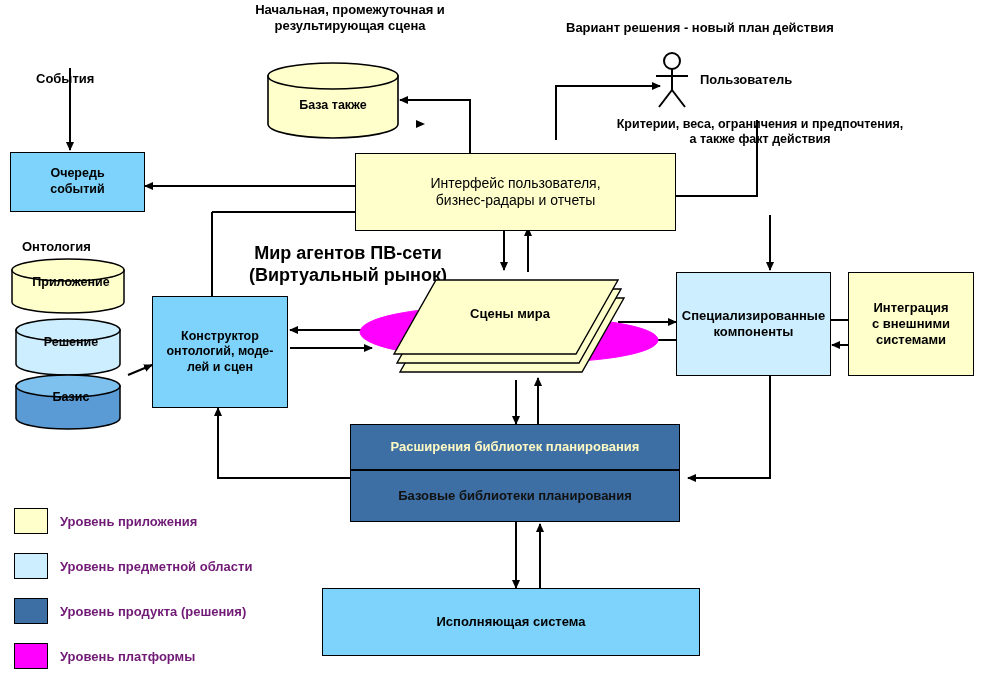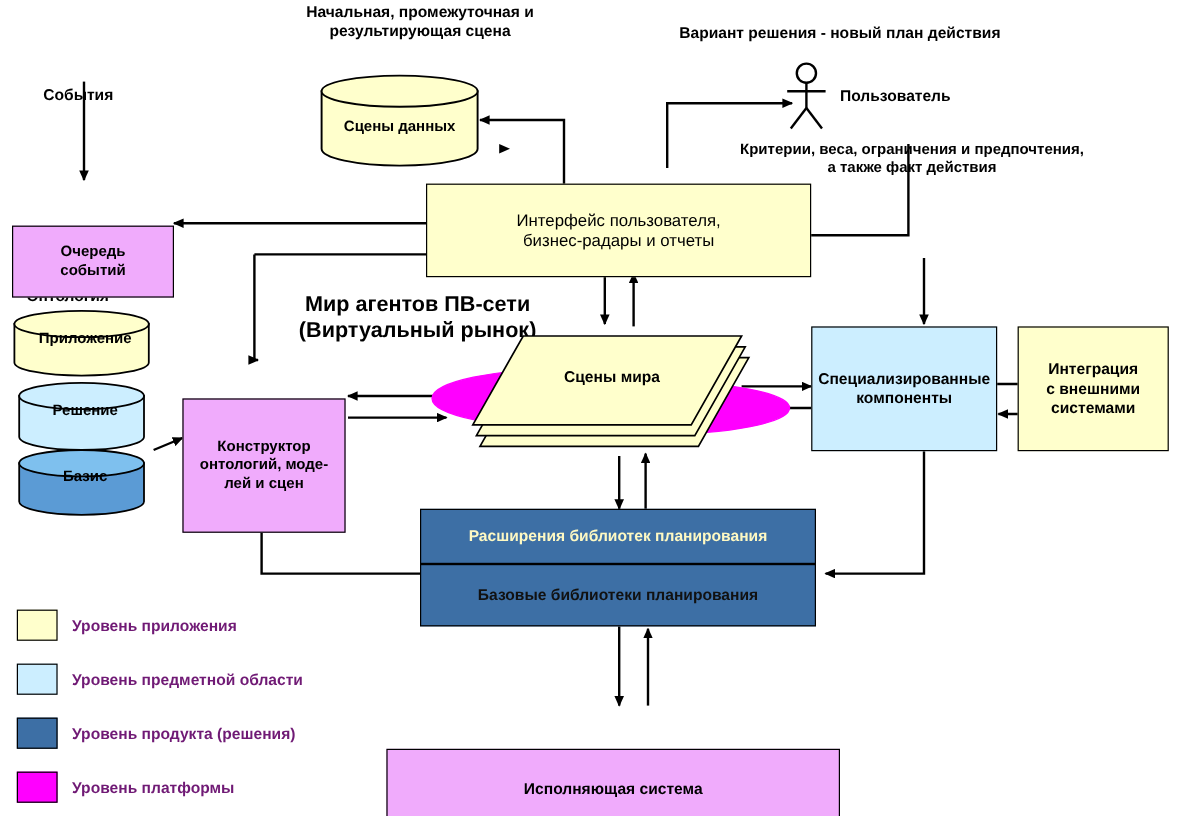--- a/index.html
+++ b/index.html
@@ -3,21 +3,21 @@
 <meta charset="utf-8">
 <style>
   html,body{margin:0;padding:0;background:#ffffff;}
   body{font-family:"Liberation Sans", sans-serif;}
   #stage{position:relative;width:998px;height:680px;background:#fff;overflow:hidden;}
   .abs{position:absolute;}
   .lbl{font-weight:bold;color:#000;line-height:1.2;}
   .ctr{text-align:center;}
   .box{position:absolute;border:1px solid #000;box-sizing:border-box;display:flex;align-items:center;justify-content:center;text-align:center;line-height:1.25;}
   .yellow{background:#ffffcc;}
-  .magenta{background:#f0abfc;margin-top:36px;}
+  .magenta{background:#7dd3fc;}
   .lblue{background:#cceeff;}
   .dblue{background:#3d6fa5;color:#000;}
   svg{position:absolute;left:0;top:0;width:998px;height:680px;overflow:visible;}
   .legend-sw{position:absolute;width:34px;height:26px;border:1px solid #000;box-sizing:border-box;}
   .legend-tx{position:absolute;font-weight:bold;font-size:13px;color:#701a75;}
 </style>
 </head>
 <body>
 
 <div id="stage">
@@ -104,21 +104,21 @@
     <line x1="26" y1="17" x2="26" y2="38" stroke="#000" stroke-width="2"></line>
     <line x1="10" y1="24" x2="42" y2="24" stroke="#000" stroke-width="2"></line>
     <line x1="26" y1="38" x2="13" y2="55" stroke="#000" stroke-width="2"></line>
     <line x1="26" y1="38" x2="39" y2="55" stroke="#000" stroke-width="2"></line>
   </svg>
 
   <svg class="abs" style="left:266px;top:62px;width:134px;height:78px;" xmlns="http://www.w3.org/2000/svg">
     <path d="M2,14 L2,62 A65,14 0 0 0 132,62 L132,14 Z" fill="#ffffcc" stroke="#000" stroke-width="1.6"></path>
     <ellipse cx="67" cy="14" rx="65" ry="13" fill="#ffffcc" stroke="#000" stroke-width="1.6"></ellipse>
   </svg>
-  <div class="abs lbl ctr" style="left:266px;top:98px;width:134px;font-size:12.5px;">Сцены данных</div>
+  <div class="abs lbl ctr" style="left:266px;top:98px;width:134px;font-size:12.5px;">База также</div>
 
   <svg class="abs" style="left:10px;top:258px;width:122px;height:180px;" xmlns="http://www.w3.org/2000/svg">
 
     <path d="M2,12 L2,44 A56,11 0 0 0 114,44 L114,12 Z" fill="#ffffcc" stroke="#000" stroke-width="1.5"></path>
     <ellipse cx="58" cy="12" rx="56" ry="11" fill="#ffffcc" stroke="#000" stroke-width="1.5"></ellipse>
 
     <path d="M6,72 L6,106 A52,11 0 0 0 110,106 L110,72 Z" fill="#cceeff" stroke="#000" stroke-width="1.5"></path>
     <ellipse cx="58" cy="72" rx="52" ry="11" fill="#cceeff" stroke="#000" stroke-width="1.5"></ellipse>
 
     <path d="M6,128 L6,160 A52,11 0 0 0 110,160 L110,128 Z" fill="#5b9bd5" stroke="#000" stroke-width="1.5"></path>

